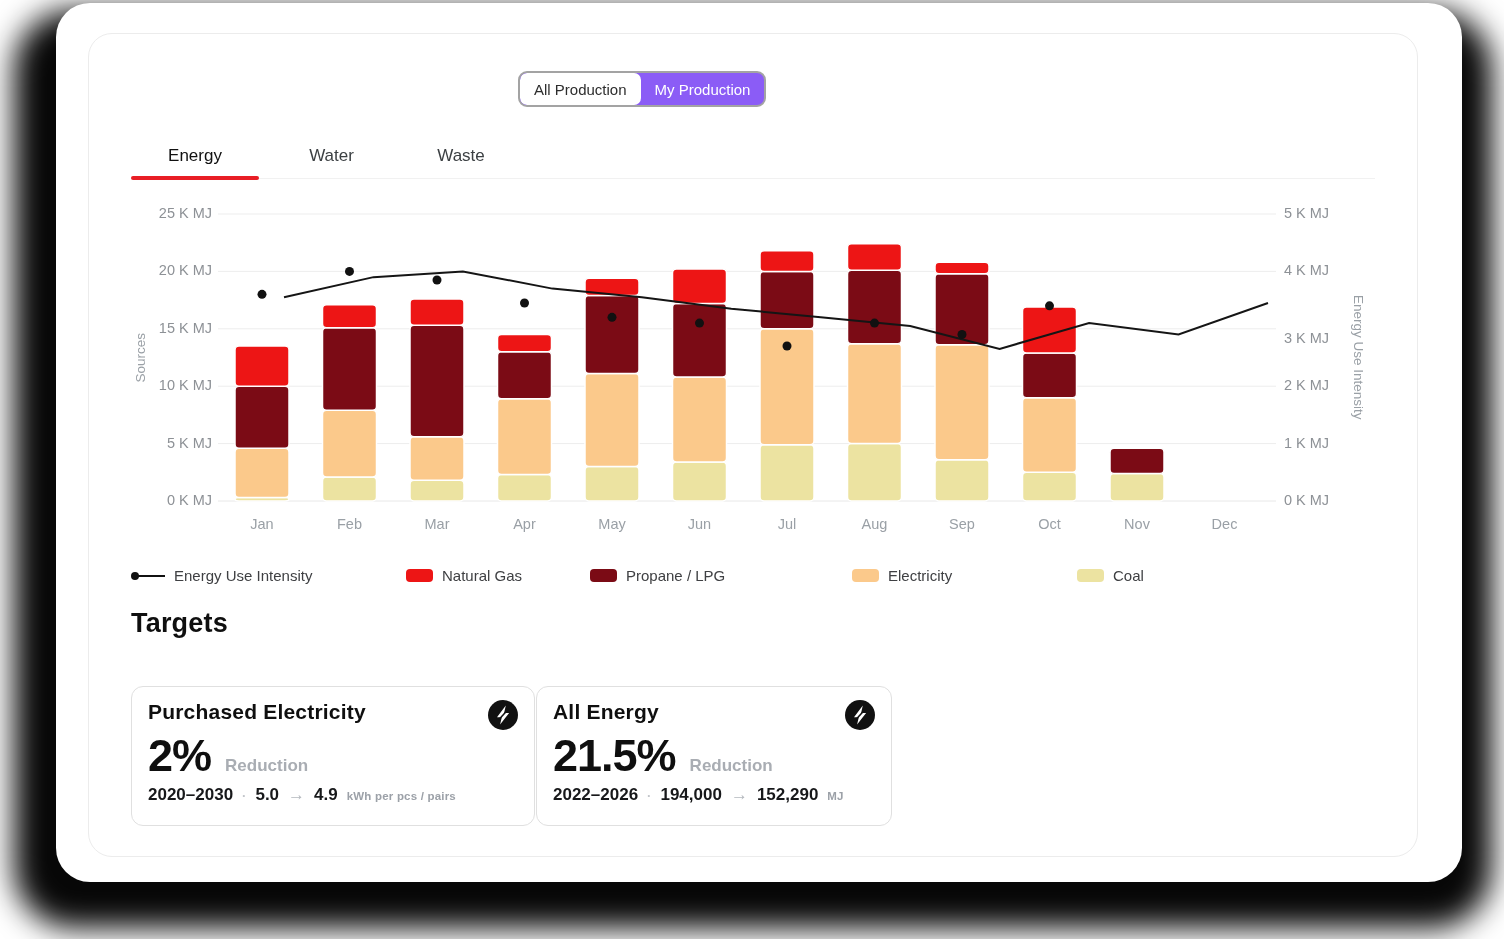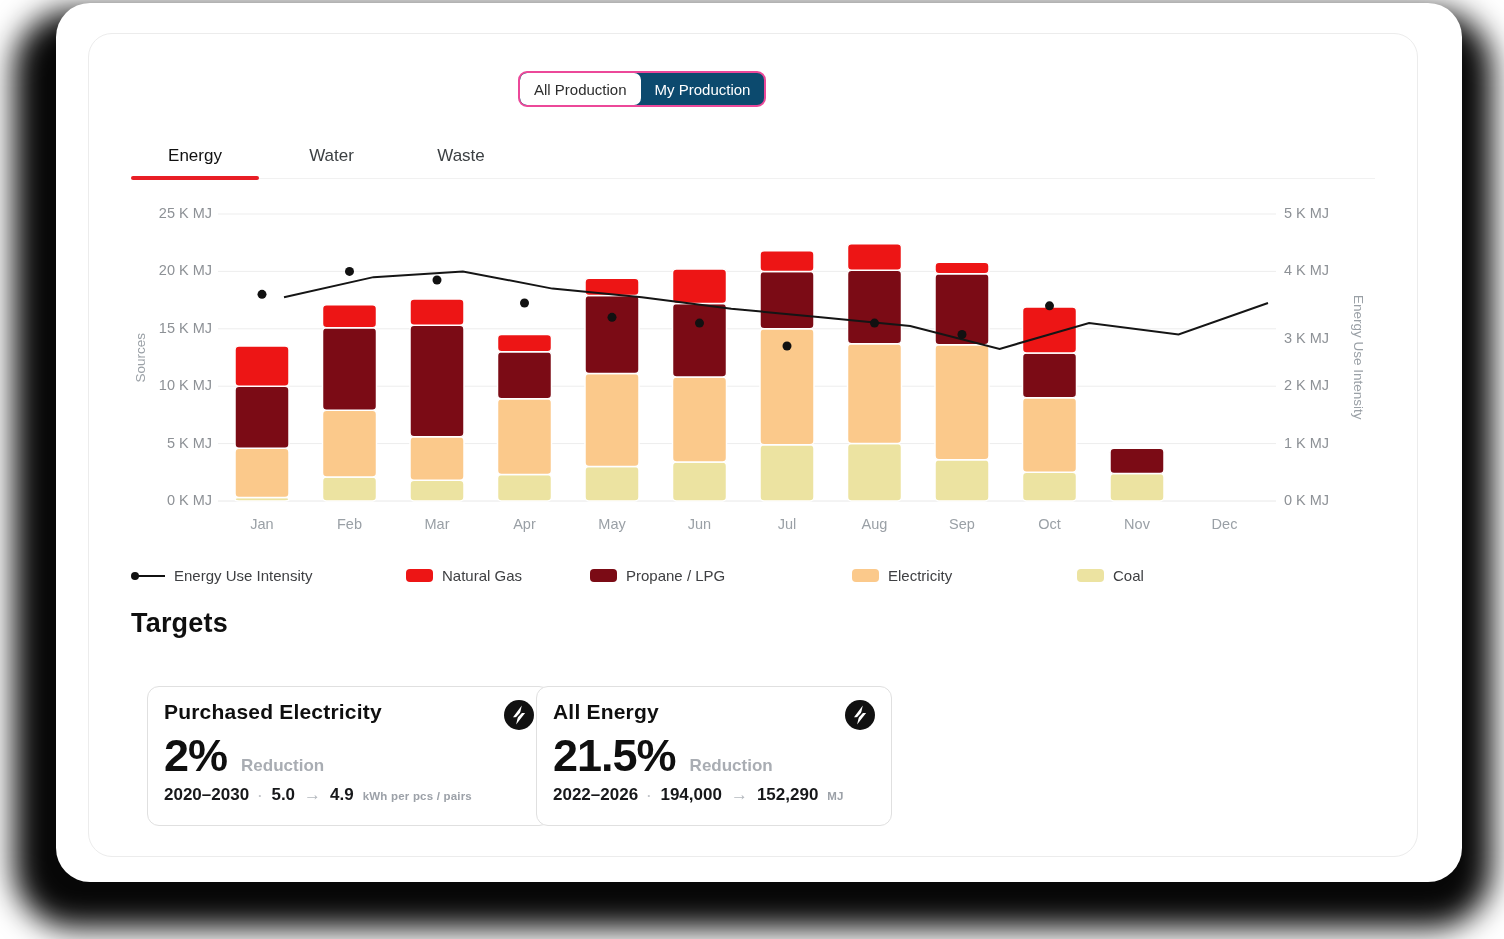--- a/index.html
+++ b/index.html
@@ -9,22 +9,22 @@
     border-radius:60px;filter:blur(15px);}
   .window{position:absolute;left:56px;top:3px;width:1406px;height:879px;background:#fff;border-radius:34px;}
   .panel{position:absolute;left:32px;top:30px;width:1328px;height:822px;background:#fff;
     border:1px solid #ececec;border-radius:24px;}
 
   
   .dropdown{position:absolute;left:42px;top:32px;width:342px;height:43px;border:1px solid #e4e4e4;
     border-radius:10px;background:#fff;display:flex;align-items:center;justify-content:space-between;
     padding:0 18px;box-sizing:border-box;cursor:pointer;}
   .dropdown-label{font-size:18px;font-weight:700;color:#161616;letter-spacing:.1px;}
-  .toggle{position:absolute;left:429px;top:37px;height:36px;display:flex;background:#0c4a6e;
-    border:2px solid #ec4899;border-radius:9px;overflow:hidden;box-sizing:border-box;}
+  .toggle{position:absolute;left:429px;top:37px;height:36px;display:flex;background:#8b5cf6;
+    border:2px solid #a3a3a3;border-radius:9px;overflow:hidden;box-sizing:border-box;}
   .seg{display:flex;align-items:center;justify-content:center;font-size:15px;padding:0 14px;cursor:pointer;}
   .seg.light{background:#fff;color:#2d2d2d;border-radius:7px;}
   .seg.dark{background:transparent;color:#fff;}
 
   
   .tabs{position:absolute;left:42px;top:100px;right:42px;height:44px;display:flex;
     border-bottom:1px solid #f1f1f1;}
   .tab{display:flex;align-items:center;justify-content:center;font-size:17px;color:#3c4043;
     cursor:pointer;position:relative;}
   .tab.active{color:#111;font-weight:400;}
@@ -51,21 +51,21 @@
   .legend-label{font-size:15px;color:#3f4043;white-space:nowrap;}
   .swatch{width:27px;height:13px;border-radius:4px;}
   .linedot{width:34px;height:10px;position:relative;}
   .linedot .dt{position:absolute;left:0;top:1px;width:8px;height:8px;border-radius:50%;background:#111;}
   .linedot .ln{position:absolute;left:6px;top:4px;width:28px;height:2px;background:#111;}
 
   
   .targets-heading{position:absolute;left:42px;top:574px;font-size:27px;font-weight:800;color:#0f0f0f;letter-spacing:.2px;}
   .card{position:absolute;top:652px;height:140px;border:1px solid #e0e0e0;border-radius:12px;background:#fff;
     box-sizing:border-box;padding:13px 16px;}
-  #card-0{left:42px;width:404px;margin-left:16px;}
+  #card-0{left:42px;width:404px;}
   #card-1{left:447px;width:356px;}
   .card-title-row{display:flex;justify-content:space-between;align-items:flex-start;}
   .card-title{font-size:21px;font-weight:800;color:#0f0f0f;letter-spacing:.2px;}
   .bolt{width:30px;height:30px;flex:0 0 auto;}
   .big-row{display:flex;align-items:baseline;gap:14px;margin-top:2px;}
   .big-pct{font-size:45px;font-weight:800;color:#0f0f0f;letter-spacing:-1px;line-height:1.05;}
   .reduction{font-size:17px;font-weight:700;color:#a9adb3;}
   .detail-row{display:flex;align-items:baseline;gap:9px;margin-top:6px;font-size:17px;font-weight:800;color:#17181a;white-space:nowrap;}
   .dot-sep{color:#c2c5ca;font-size:13px;font-weight:700;}
   .arrow{color:#b4b8be;font-weight:400;font-size:17px;}

